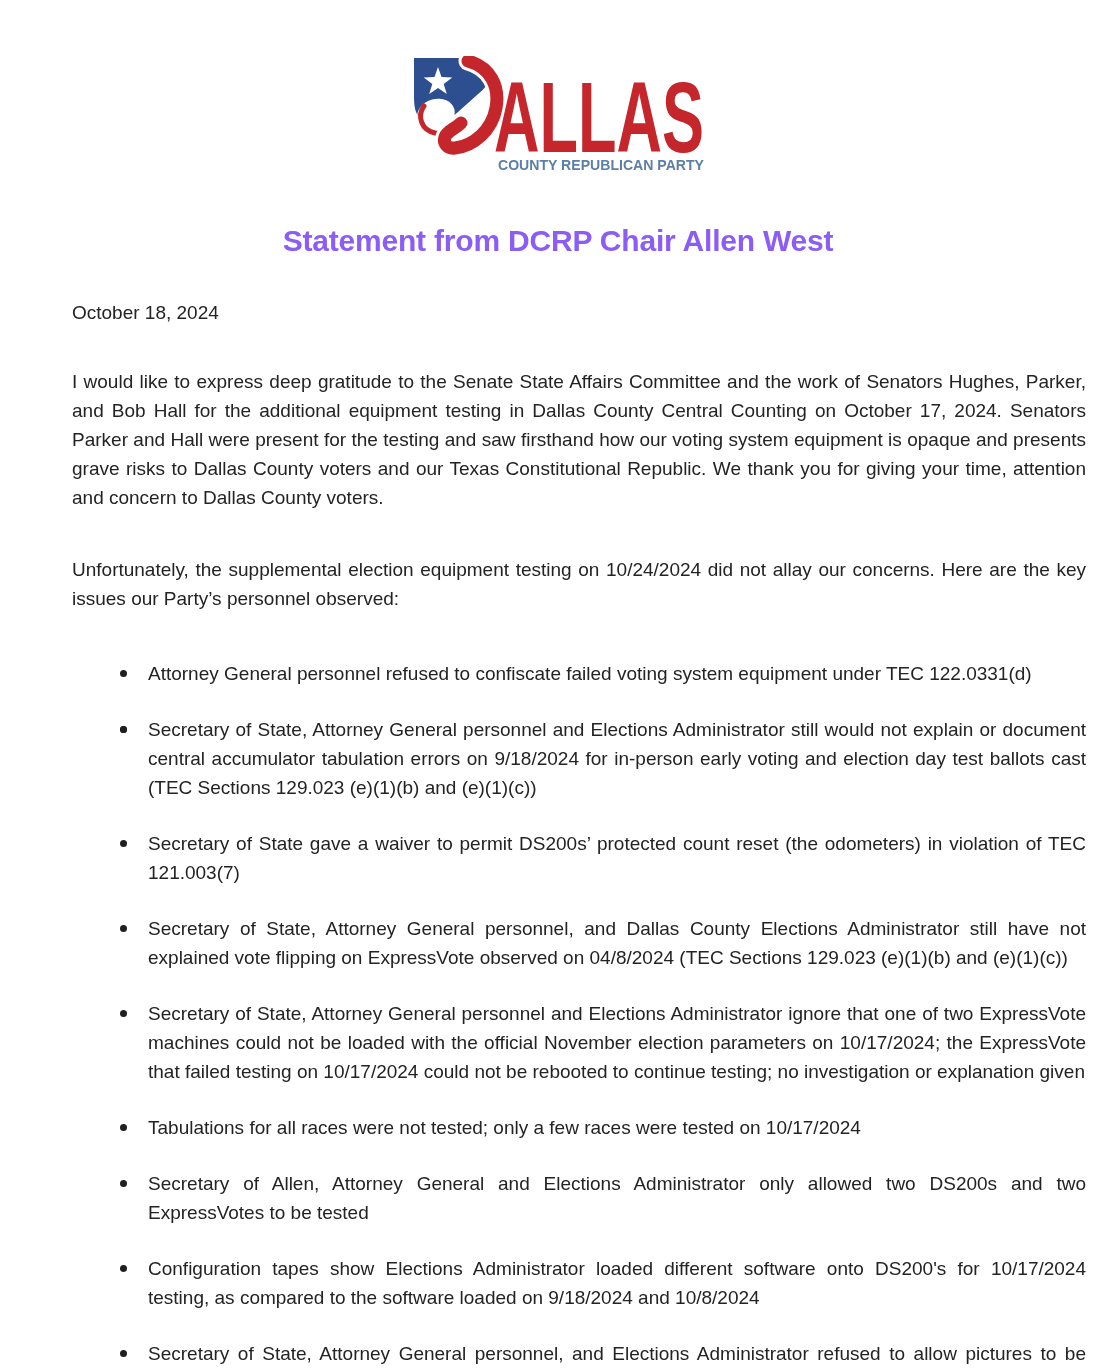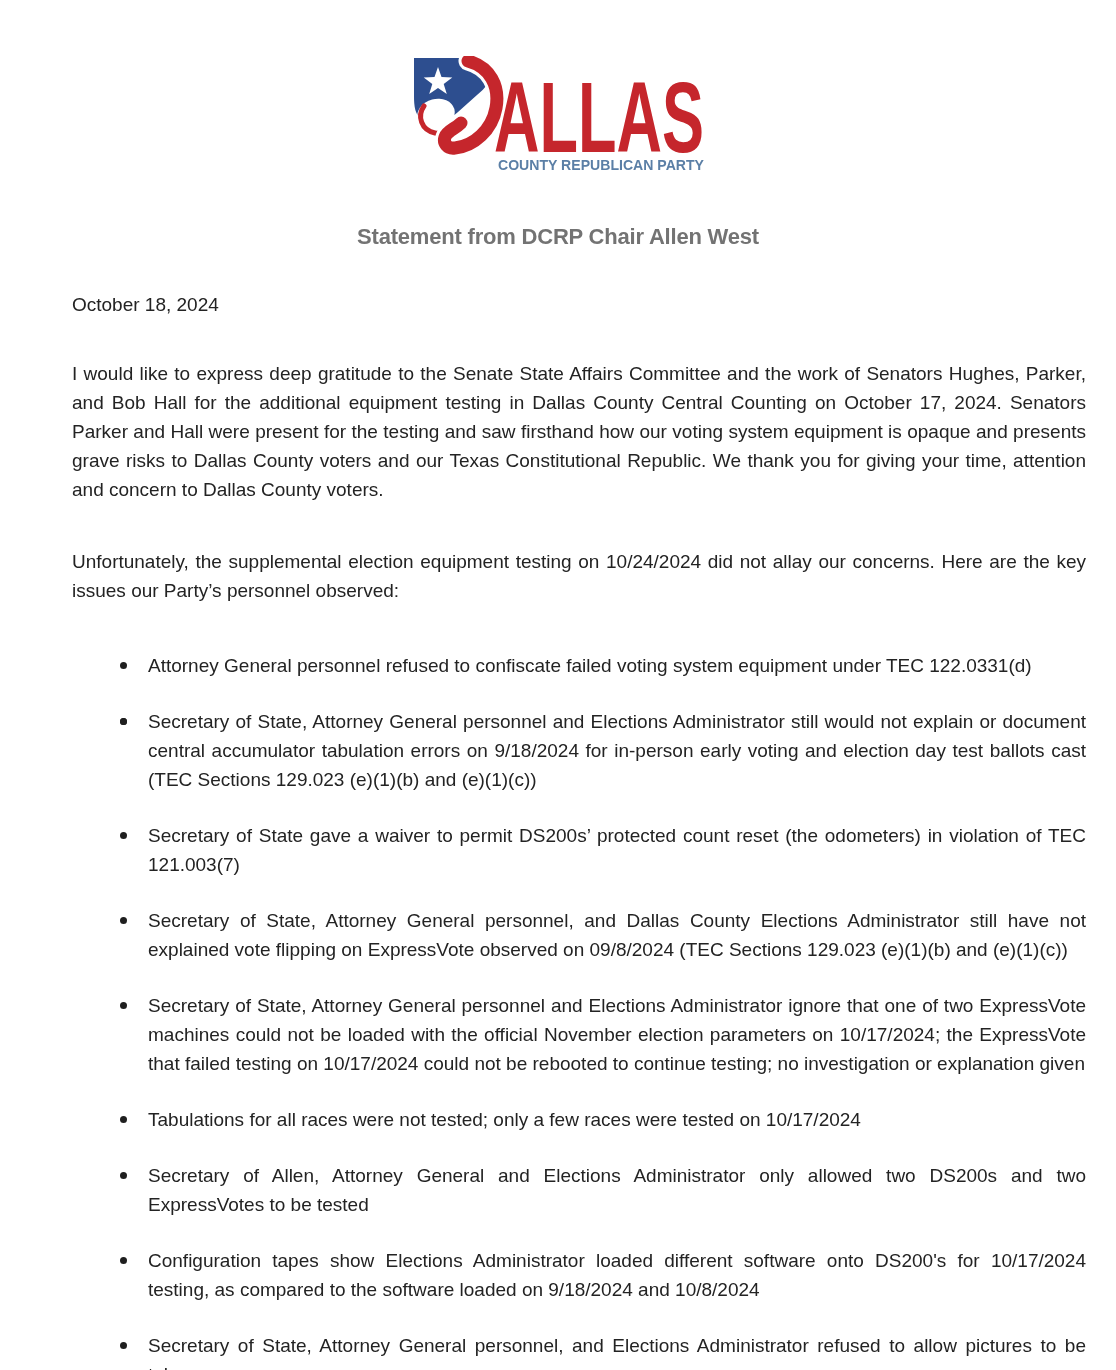--- a/index.html
+++ b/index.html
@@ -3,21 +3,21 @@
 <meta charset="utf-8">
 <style>
   html,body { margin:0; padding:0; background:#ffffff; }
   .page {
     width:1116px; height:1370px; background:#ffffff; position:relative;
     font-family:"Liberation Sans", sans-serif; color:#232323; overflow:hidden;
   }
   .logo-wrap { width:300px; margin:56px auto 0; }
   .logo-svg { display:block; }
   .doc-title {
-    text-align:center; font-size:22px; font-weight:bold; color:#737373;
+    text-align:center; font-size:30px; font-weight:bold; color:#8b5cf6;
     margin:50px 0 0 0; letter-spacing:-0.2px;
   }
   .content { padding:0 30px 0 72px; }
   .date-line { margin-top:44px; font-size:19px; }
   .body-par {
     margin:43px 0 0 0; font-size:19px; line-height:29px;
     text-align:justify; text-justify:inter-word;
   }
   .issues {
     list-style:none; margin:46px 0 0 43px; padding:0;
@@ -69,21 +69,21 @@
       <li>
         <span class="dot"></span>
         <span>Secretary of State, Attorney General personnel and Elections Administrator still would not explain or document central accumulator tabulation errors on 9/18/2024 for in-person early voting and election day test ballots cast (TEC Sections 129.023 (e)(1)(b) and (e)(1)(c))</span>
       </li>
       <li>
         <span class="dot"></span>
         <span>Secretary of State gave a waiver to permit DS200s’ protected count reset (the odometers) in violation of TEC 121.003(7)</span>
       </li>
       <li>
         <span class="dot"></span>
-        <span>Secretary of State, Attorney General personnel, and Dallas County Elections Administrator still have not explained vote flipping on ExpressVote observed on 09/8/2024 (TEC Sections 129.023 (e)(1)(b) and (e)(1)(c))</span>
+        <span>Secretary of State, Attorney General personnel, and Dallas County Elections Administrator still have not explained vote flipping on ExpressVote observed on 04/8/2024 (TEC Sections 129.023 (e)(1)(b) and (e)(1)(c))</span>
       </li>
       <li>
         <span class="dot"></span>
         <span>Secretary of State, Attorney General personnel and Elections Administrator ignore that one of two ExpressVote machines could not be loaded with the official November election parameters on 10/17/2024; the ExpressVote that failed testing on 10/17/2024 could not be rebooted to continue testing; no investigation or explanation given</span>
       </li>
       <li>
         <span class="dot"></span>
         <span>Tabulations for all races were not tested; only a few races were tested on 10/17/2024</span>
       </li>
       <li>

